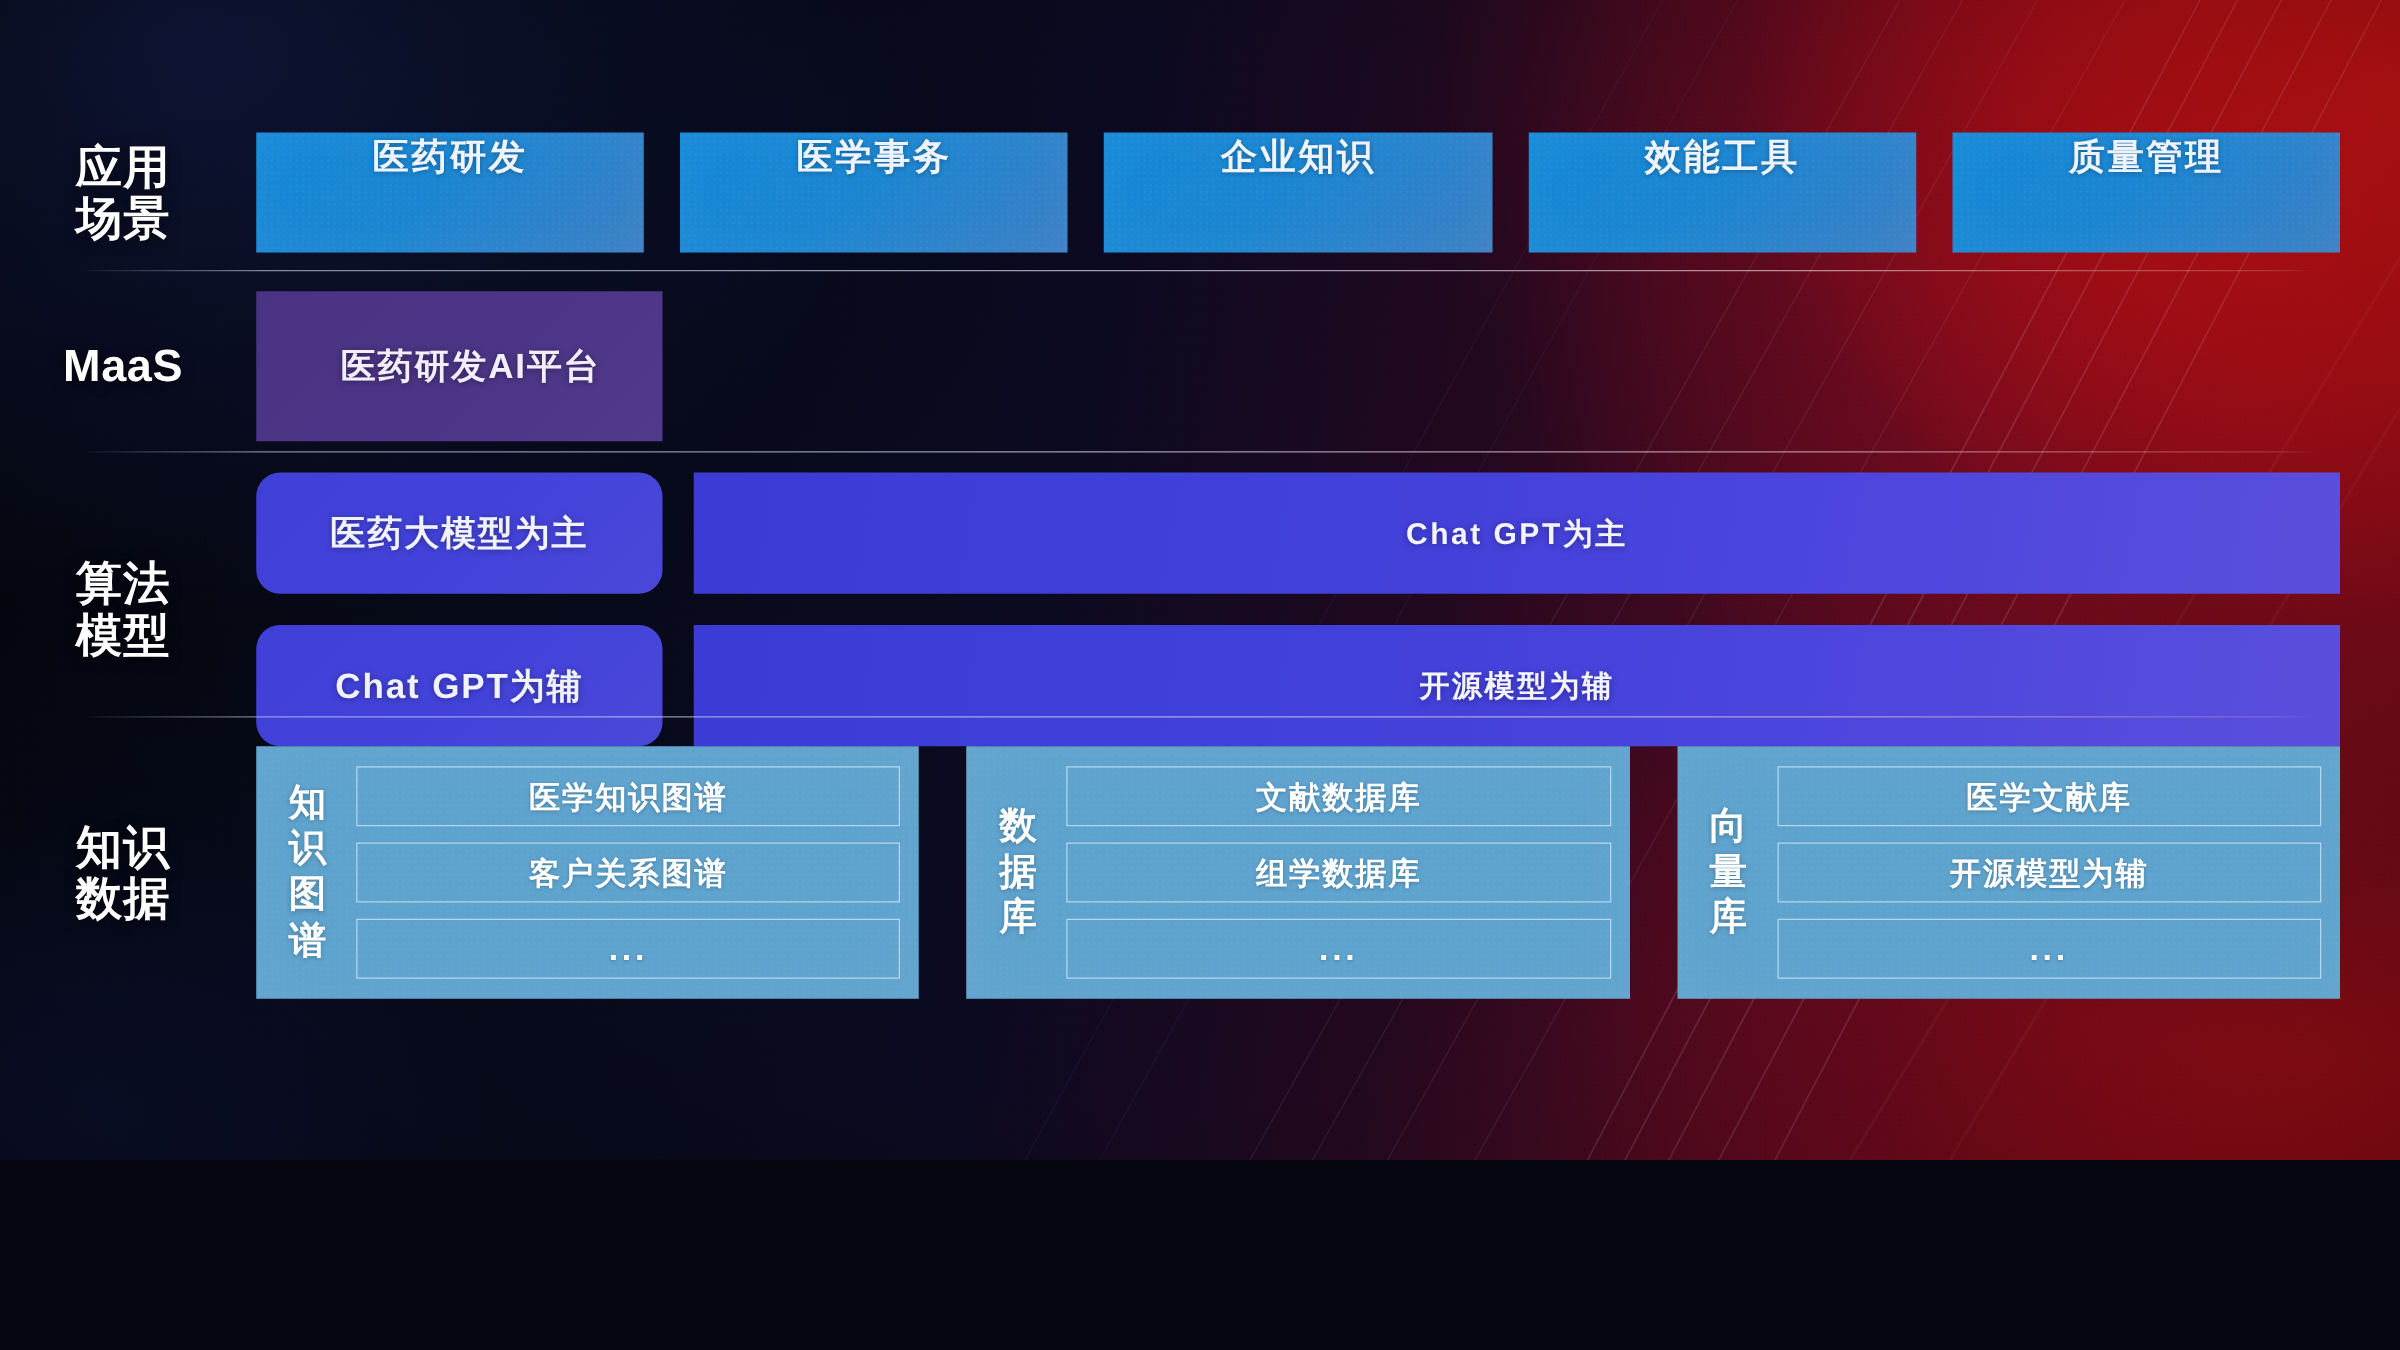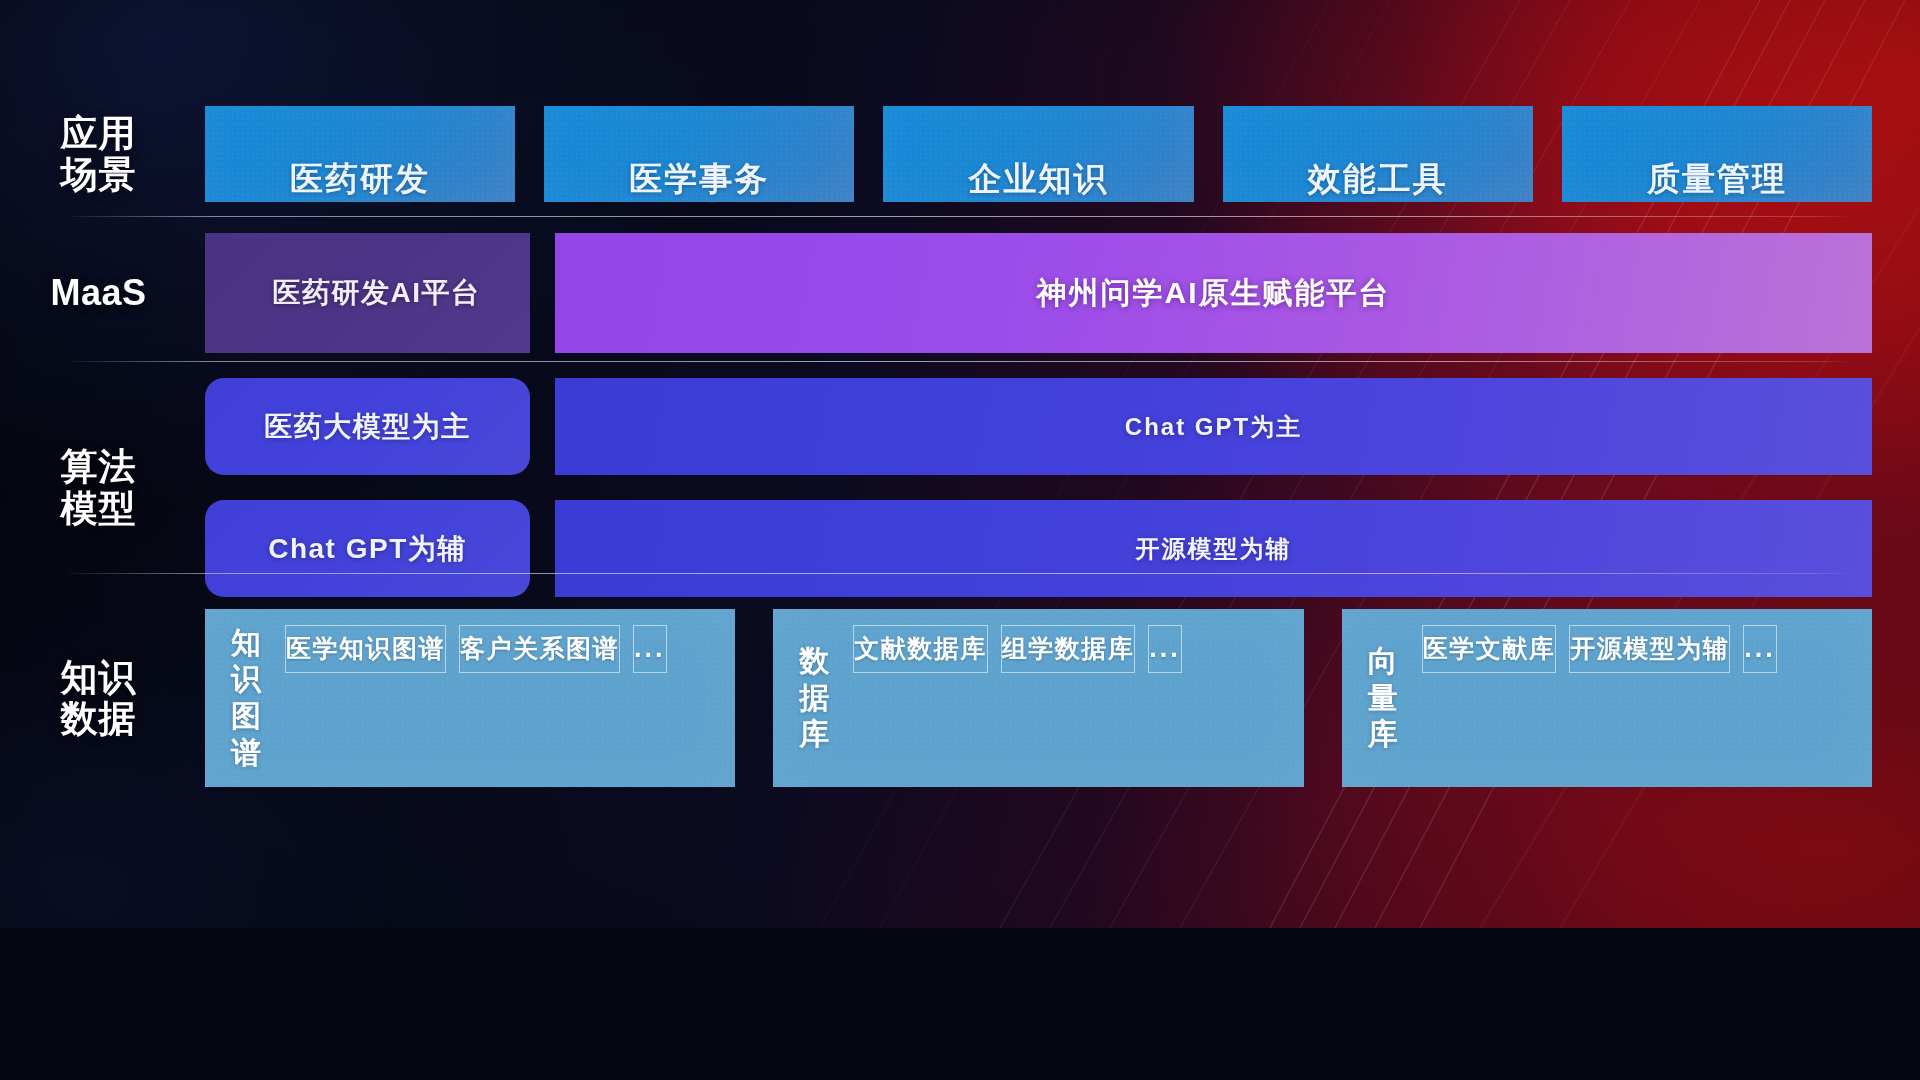--- a/index.html
+++ b/index.html
@@ -97,24 +97,24 @@
     height: 1px;
     background: linear-gradient(90deg, rgba(190,195,220,0.05) 0%, rgba(205,210,235,0.62) 8%, rgba(210,214,240,0.72) 45%, rgba(225,200,205,0.68) 78%, rgba(235,190,190,0.22) 98%, rgba(0,0,0,0) 100%);
   }
 
   
   .app-cards { display: flex; gap: 29px; width: 100%; }
   .app-card {
     flex: 1 1 0;
     height: 96px;
     display: flex;
-    align-items: flex-end;
+    align-items: flex-start;
     justify-content: center;
     color: #eef4ff;
-    font-size: 33px;
+    font-size: 29px;
     font-weight: 700;
     letter-spacing: 2px;
     background: linear-gradient(135deg, #1489d8 0%, #1b86d2 45%, #3b7fc4 100%);
     box-shadow: inset 0 0 45px rgba(255,255,255,0.05);
     text-shadow: 0 1px 4px rgba(0,0,0,0.30);
     position: relative;
   }
   .app-card::after {
     content: "";
     position: absolute; inset: 0;
@@ -192,21 +192,21 @@
     color: #ffffff;
     font-size: 30px;
     font-weight: 700;
     line-height: 1.22;
     text-align: center;
     writing-mode: horizontal-tb;
     letter-spacing: 0;
     text-shadow: 0 1px 4px rgba(0,0,0,0.25);
   }
   .kd-title span { display: block; }
-  .kd-items { flex: 1 1 auto; display: flex; flex-direction: row; gap: 13px; }
+  .kd-items { flex: 1 1 auto; display: flex; flex-direction: column; gap: 13px; }
   .kd-item {
     height: 48px;
     border: 1px solid rgba(255,255,255,0.55);
     display: flex; align-items: center; justify-content: center;
     color: #ffffff;
     font-size: 25px;
     font-weight: 600;
     letter-spacing: 1.5px;
     text-shadow: 0 1px 3px rgba(0,0,0,0.25);
   }
@@ -274,23 +274,20 @@
 
     <div class="divider" style="top:216px;"></div>
 
     <div class="row" style="top:233px; height:120px;">
       <div class="row-label maas">MaaS</div>
       <div class="row-body">
         <div class="maas-row">
           <div class="maas-left">
             <span>医药研发AI平台</span>
           </div>
-          <div class="maas-right">
-            <span>神州问学AI原生赋能平台</span>
-          </div>
         </div>
       </div>
     </div>
 
     <div class="divider" style="top:361px;"></div>
 
     <div class="row" style="top:378px; height:219px;">
       <div class="row-label">算法
 模型</div>
       <div class="row-body" style="flex-direction:column; align-items:stretch; gap:25px;">

